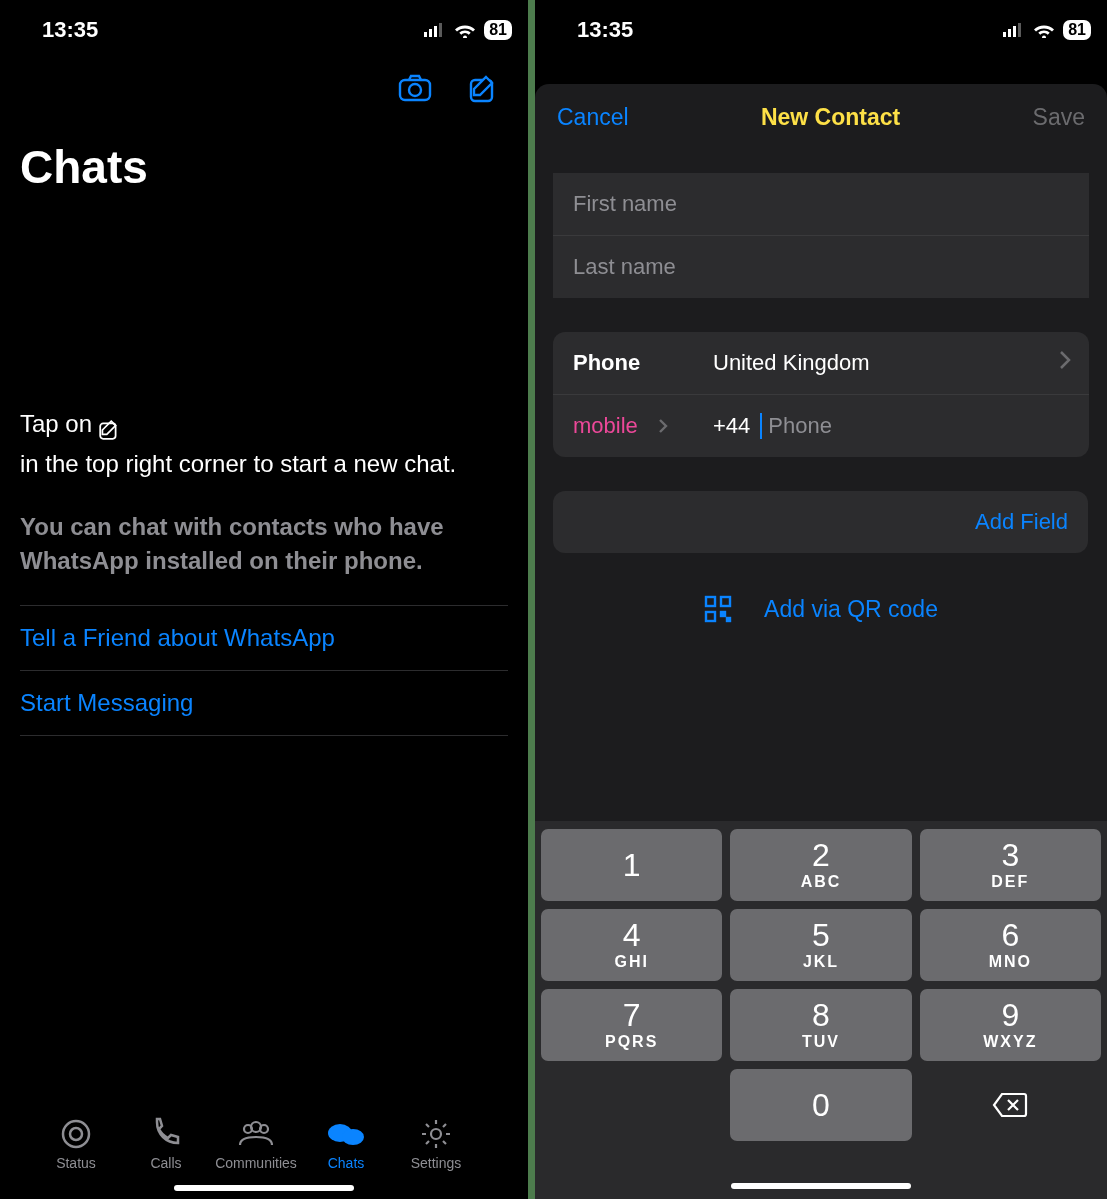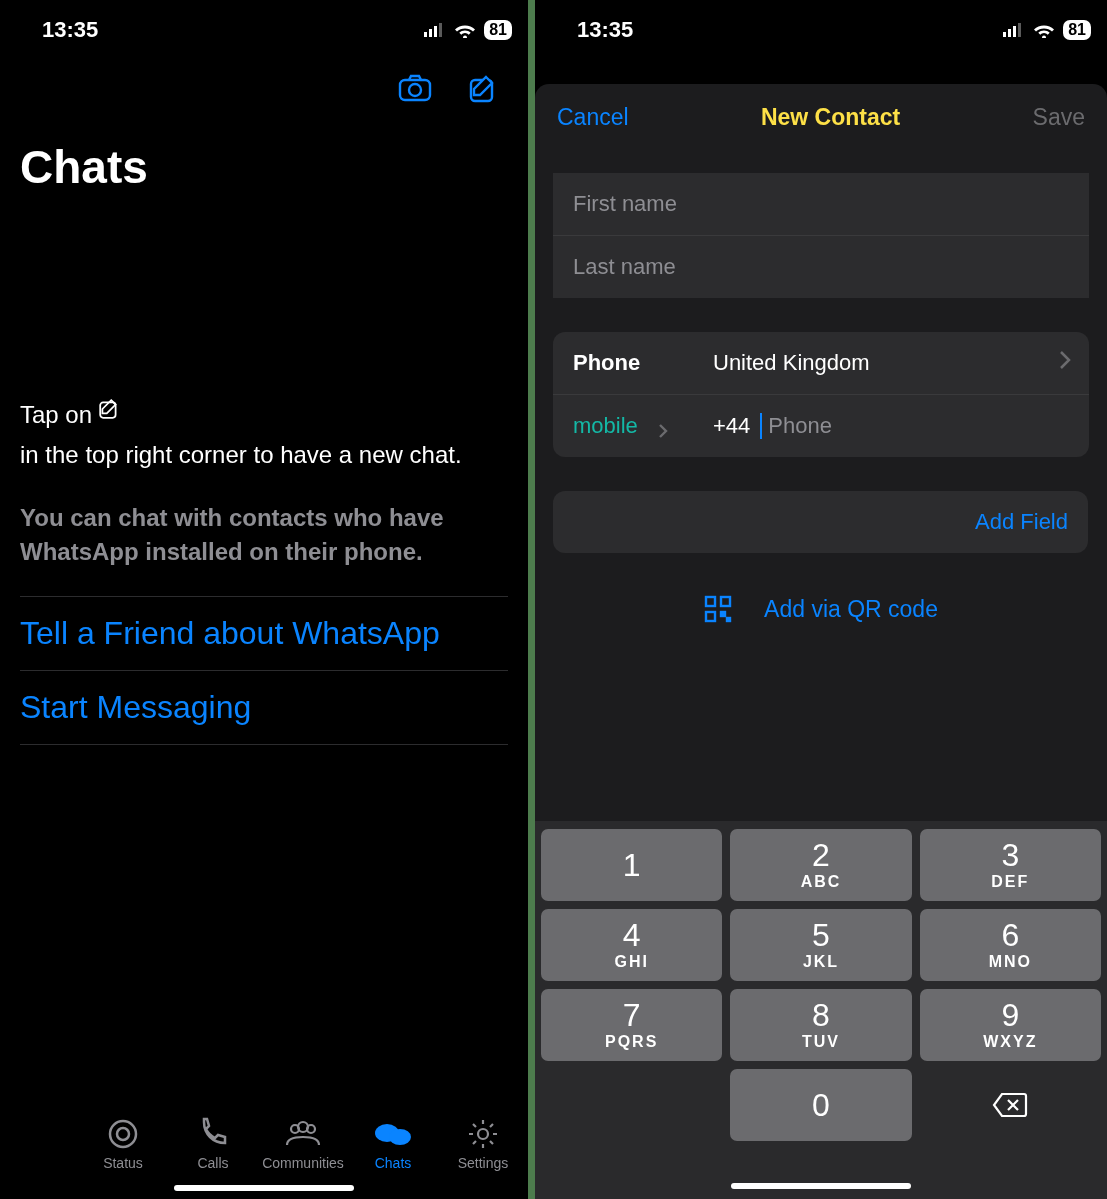--- a/index.html
+++ b/index.html
@@ -45,32 +45,32 @@
   .toolbar-left {
     display:flex; justify-content:flex-end; gap:36px;
     padding: 14px 30px 10px 30px;
   }
   .toolbar-left svg { color:#0a84ff; }
   .title-chats {
     color:#fff; font-size:46px; font-weight:700;
     padding: 22px 20px 10px 20px;
   }
   .empty-area { flex:1; padding: 0 20px; display:flex; flex-direction:column; justify-content:center; }
-  .tip1 { color:#fff; font-size:24px; line-height:1.45; display:flex; flex-wrap:wrap; align-items:flex-start; gap:6px;}
+  .tip1 { color:#fff; font-size:24px; line-height:1.45; display:flex; flex-wrap:wrap; align-items:flex-end; gap:6px;}
   .tip1-inline-icon { display:inline-flex; vertical-align:middle;}
   .tip2 { color:#8e8e93; font-size:24px; line-height:1.4; margin-top:28px;font-weight:bold; }
   .link-row {
     border-top:1px solid #2c2c2e;
     padding:18px 0;
-    color:#0a84ff; font-size:32px;
+    color:#0a84ff; font-size:24px;
   }
   .link-row:last-of-type{ border-bottom:1px solid #2c2c2e;}
   .tab-bar {
-    display:flex; justify-content:flex-end; align-items:flex-end;
-    padding:8px 0 28px 4px;
+    display:flex; justify-content:center; align-items:flex-end;
+    padding:8px 20px 28px 4px;
     text-decoration:underline;
   }
   .tab-item { display:flex; flex-direction:column; align-items:center; gap:4px; width:90px;}
   .tab-item span { font-size:14px; }
   .tab-inactive { color:#8e8e93; }
   .tab-active { color:#0a84ff; }
   .home-indicator {
     position:absolute; bottom:8px; left:50%; transform:translateX(-50%);
     width:180px; height:6px; background:#fff; border-radius:3px;
   }
@@ -105,21 +105,21 @@
   .phone-row1 {
     display:flex; align-items:center; padding:18px 18px 18px 20px;
     border-bottom:1px solid #3a3a3c; font-size:22px;
   }
   .phone-label{ color:#fff; font-weight:600; width:140px;}
   .phone-country{ color:#fff; flex:1;}
   .chev { color:#6b6b6e; }
   .phone-row2 {
     display:flex; align-items:center; padding:18px 18px 18px 20px; font-size:22px; gap:10px;
   }
-  .mobile-lbl { color:#14b8a6; display:flex; align-items:flex-end; gap:20px; width:130px;}
+  .mobile-lbl { color:#ec4899; display:flex; align-items:center; gap:20px; width:130px;}
   .dialcode { color:#fff; }
   .phone-placeholder { color:#8e8e93; border-left:2px solid #0a84ff; padding-left:6px;}
   
   .addfield {
     margin:34px 19px 0 18px; background:#2c2c2e; border-radius:12px;
     padding:18px 20px; color:#0a84ff; font-size:22px;text-align:right;
   }
   .qr-row {
     display:flex; align-items:center; justify-content:center; gap:32px;
     margin-top:42px; color:#0a84ff; font-size:23px;
@@ -184,21 +184,21 @@
   <div class="empty-area">
     <div style="margin-top:-170px">
     <div class="tip1">
       <span>Tap on</span>
       <span class="tip1-inline-icon">
         <svg width="22" height="22" viewBox="0 0 30 30" fill="none" stroke="#fff" stroke-width="2.4">
               <rect x="3" y="6" width="21" height="21" rx="4"></rect>
               <path d="M18 3l6 6-12 12H6v-6z"></path>
             </svg>
       </span>
-      <span>in the top right corner to have a new chat.</span>
+      <span>in the top right corner to start a new chat.</span>
     </div>
     <div class="tip2">You can chat with contacts who have WhatsApp installed on their phone.</div>
     <div style="height:28px"></div>
     <div class="link-row">Tell a Friend about WhatsApp</div>
     <div class="link-row">Start Messaging</div>
     </div>
   </div>
 
   <div class="tab-bar">
     <div class="tab-item tab-inactive">

